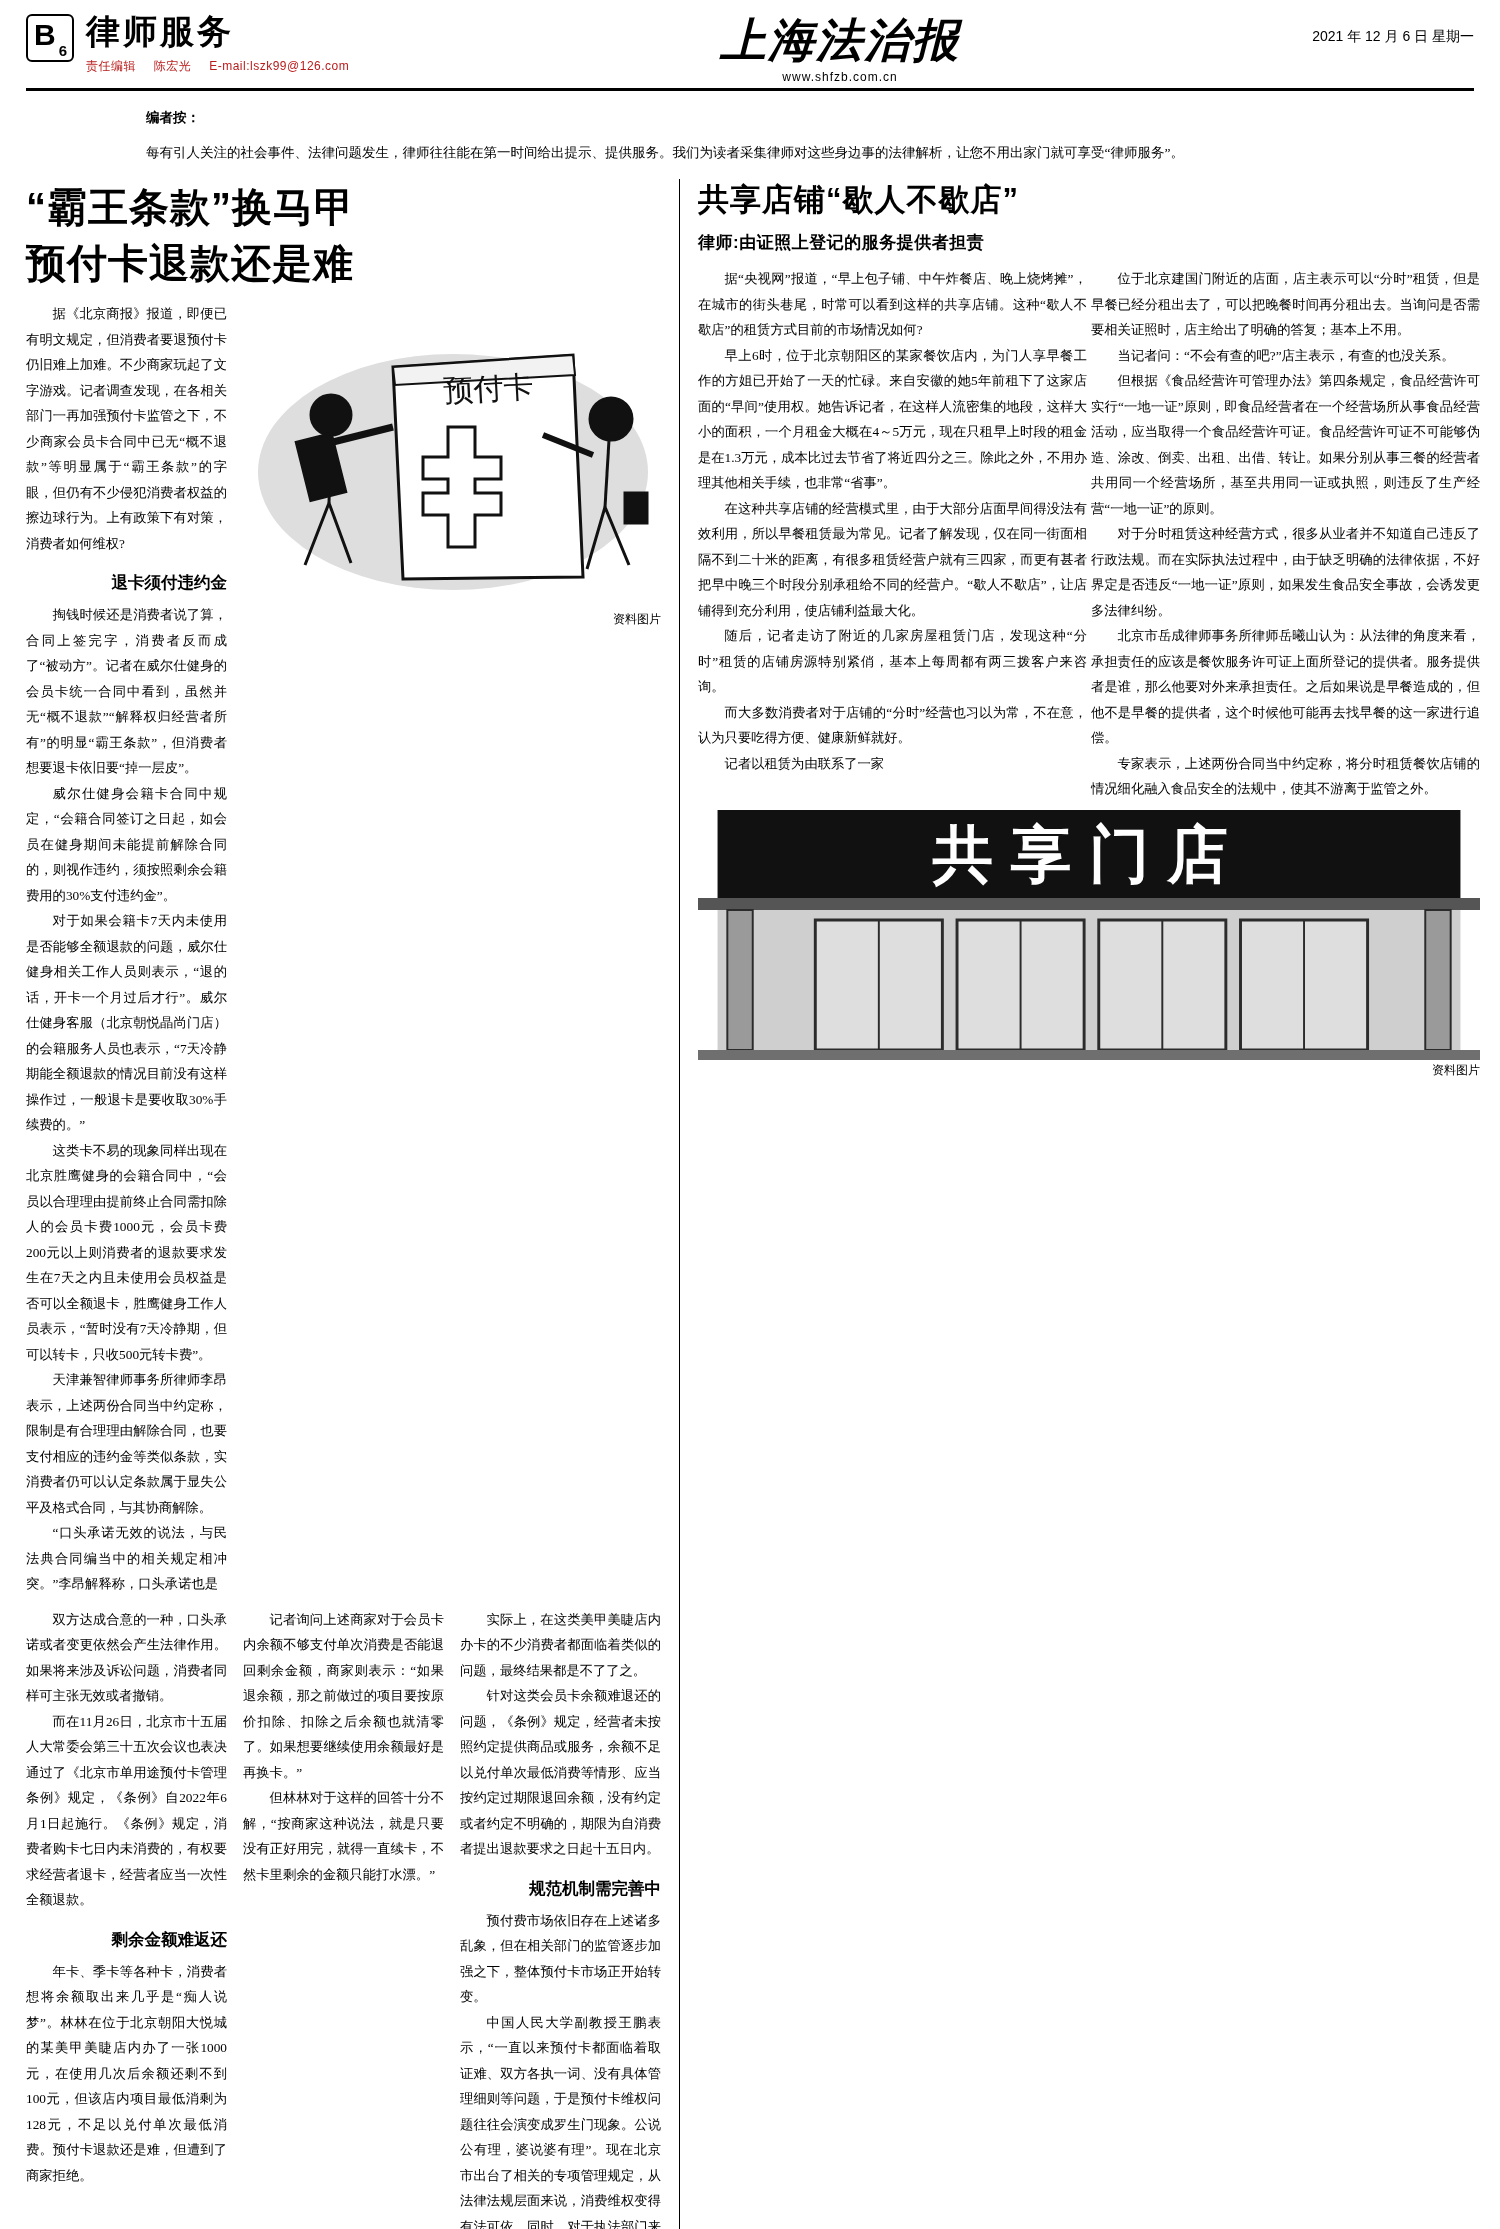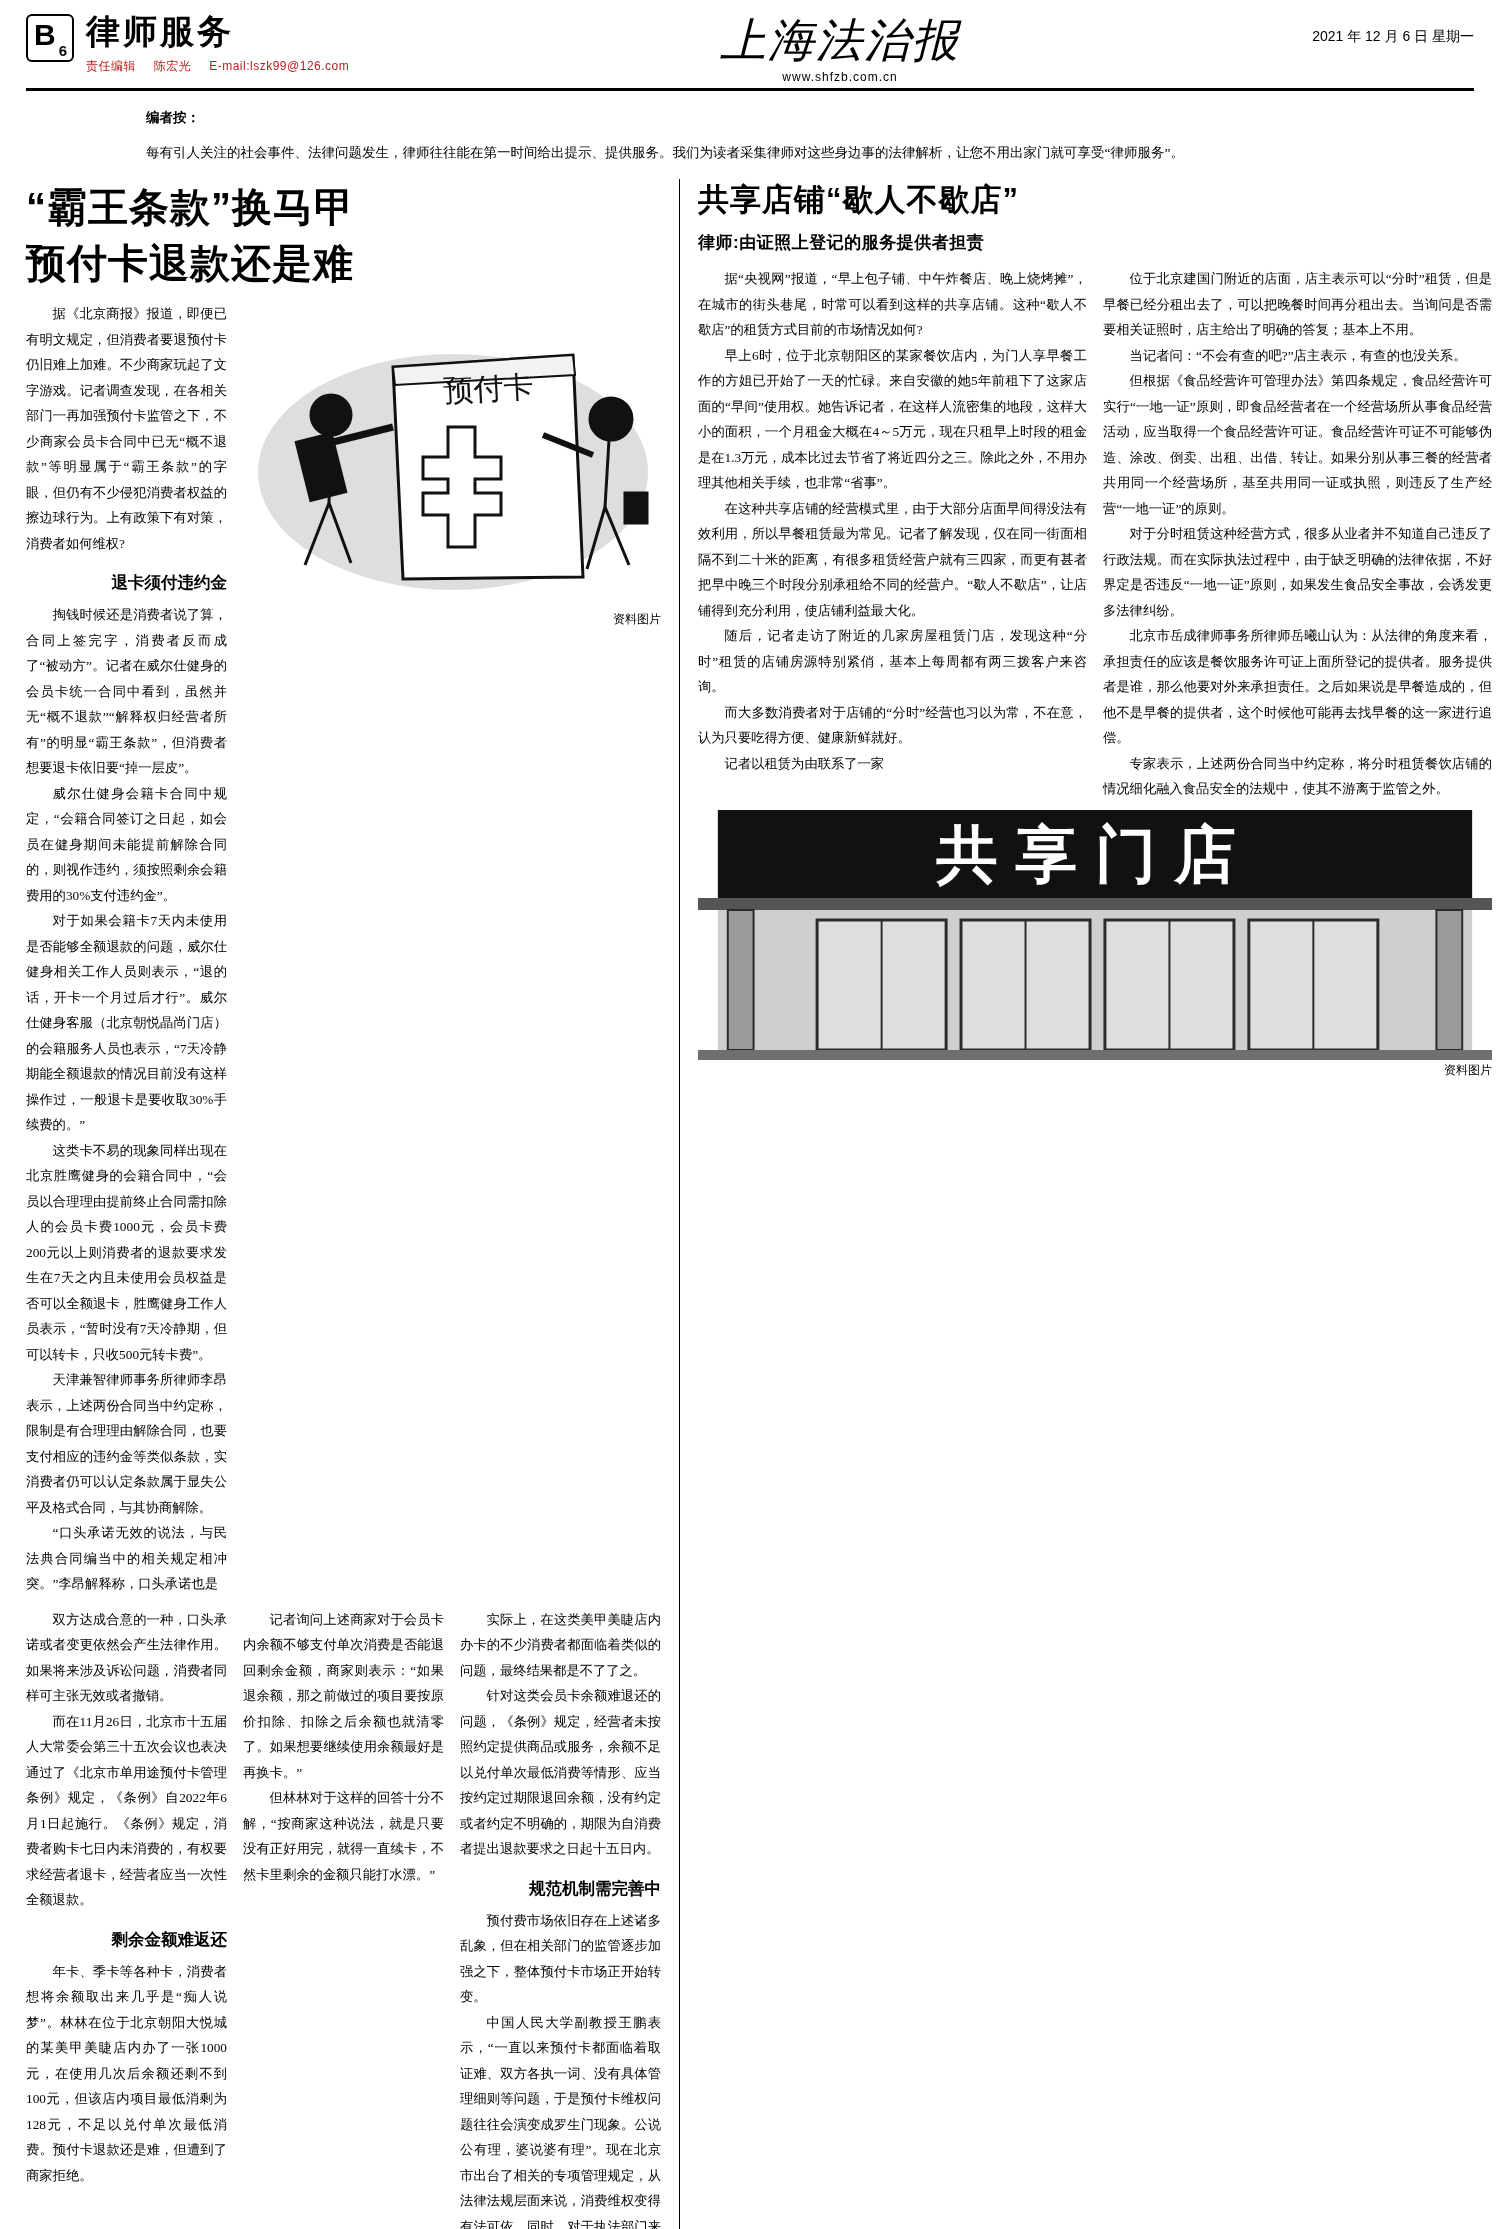--- a/index.html
+++ b/index.html
@@ -37,21 +37,21 @@
     font-size:34px;font-weight:bold;letter-spacing:3px;line-height:38px;
     font-family:Liberation Mono, monospace;
   }
   .editor-line{
     font-size:12px;margin-top:5px;letter-spacing:0.5px;color:#b91c1c;
     font-family:"Liberation Sans", sans-serif;
   }
   .editor-line span{margin-right:14px;}
   .mh-center{flex:1;text-align:center;padding-top:2px;}
   .paper-name{
-    font-size:46px;font-weight:normal;letter-spacing:2px;line-height:50px;
+    font-size:46px;font-weight:bold;letter-spacing:2px;line-height:50px;
     font-family:"Liberation Serif", serif;
     font-style:italic;
   }
   .paper-url{font-size:12px;letter-spacing:1px;margin-top:4px;font-family:"Liberation Sans", sans-serif;}
   .mh-right{width:290px;text-align:right;font-size:14px;padding-top:14px;font-family:"Liberation Sans", sans-serif;}
 
   
   .editor-note{
     margin-top:14px;
     display:flex;
@@ -82,21 +82,21 @@
     font-size:31px;font-weight:bold;line-height:42px;letter-spacing:1px;
     font-family:"Liberation Sans", sans-serif;
   }
   .subhead{
     font-size:17px;font-weight:bold;margin-top:10px;letter-spacing:0.5px;
     font-family:"Liberation Sans", sans-serif;
   }
 
   .cols3{display:flex;gap:16px;margin-top:10px;}
   .cols3 .col{width:201px;}
-  .cols2{display:flex;gap:16px;margin-top:12px;}
+  .cols2{display:flex;gap:4px;margin-top:12px;}
   .cols2 .col{width:389px;}
 
   .col p{
     margin:0 0 0 0;
     font-size:13.3px;
     line-height:25.5px;
     text-align:justify;
     text-indent:2em;
   }
   .col p + p{margin-top:0;}

